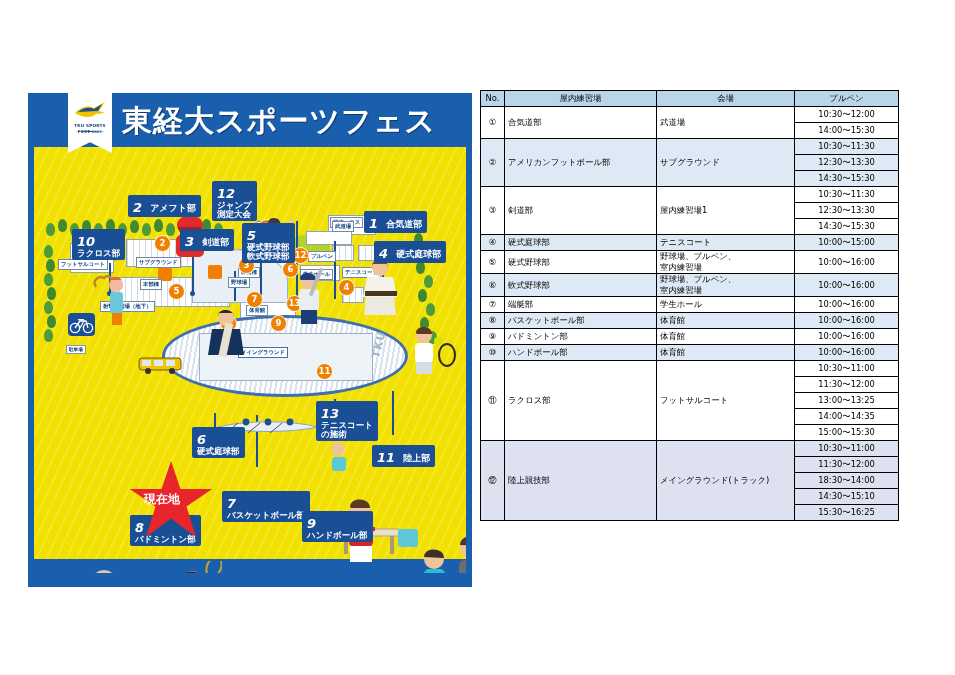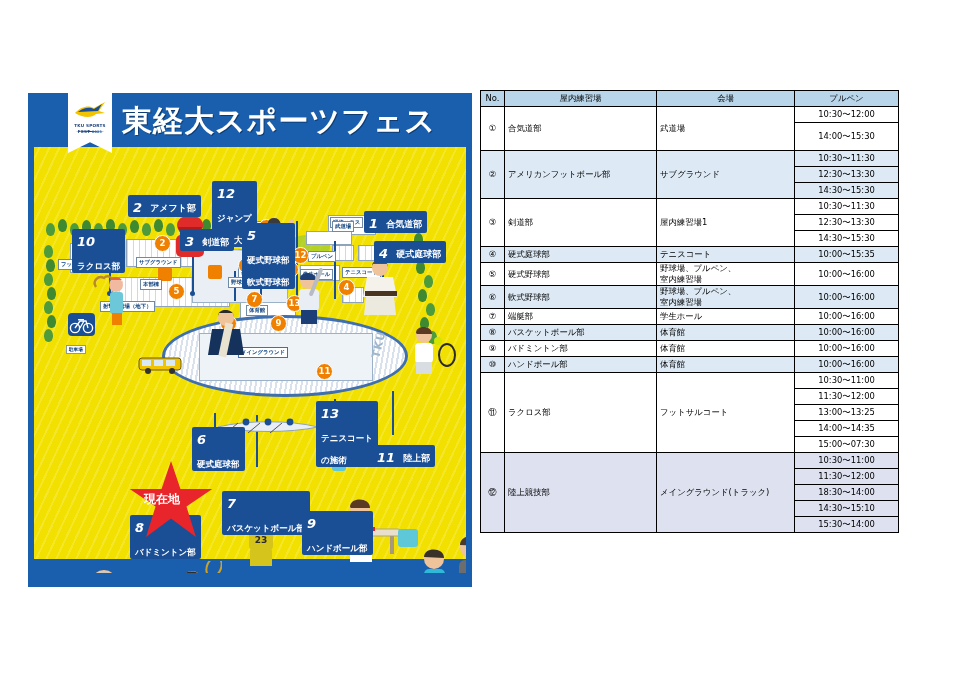--- a/index.html
+++ b/index.html
@@ -151,21 +151,21 @@
     white-space: nowrap;
     line-height: 1.08;
   }
   .callout .num {
     font-size: 13px; font-weight: bold; font-style: italic;
     margin-right: 3px; vertical-align: -1px;
   }
   .callout .nm {
     font-size: 9px; font-weight: bold;
   }
-  .callout.two .nm { display: block; font-size: 8.5px; margin-top: 13px; }
+  .callout.two .nm { display: block; font-size: 8.5px; }
   .leader {
     position: absolute; width: 1.6px; background: #1a4f96; z-index: 5;
   }
   .leader-dot {
     position: absolute; width: 5px; height: 5px; border-radius: 50%;
     background: #1a4f96; z-index: 6;
   }
 
   
   .here-star {
@@ -460,30 +460,20 @@
       <svg width="56" height="60" viewBox="0 0 56 60">
         <circle cx="22" cy="14" r="8" fill="#f0c49a"></circle>
         <path d="M14 12 C14 4, 30 4, 30 13 L15 13Z" fill="#5a3a22"></path>
         <rect x="13" y="22" width="18" height="20" rx="4" fill="#ffffff"></rect>
         <rect x="14" y="41" width="16" height="12" fill="#d8dde2"></rect>
         <ellipse cx="45" cy="34" rx="8" ry="11" fill="none" stroke="#2a2a2a" stroke-width="2"></ellipse>
         <circle cx="36" cy="20" r="4" fill="#d2e400"></circle>
       </svg>
     </div>
 
-    <div class="fig" style="left:196px; top:400px;">
-      <svg width="60" height="78" viewBox="0 0 60 78">
-        <circle cx="30" cy="18" r="10" fill="#f0c49a"></circle>
-        <path d="M20 16 C20 6, 40 6, 40 17 L21 17Z" fill="#5a3a22"></path>
-        <rect x="19" y="28" width="24" height="30" rx="5" fill="#d4c41c"></rect>
-        <text x="31" y="50" font-size="9" fill="#2a2a2a" text-anchor="middle" font-weight="bold">23</text>
-        <rect x="20" y="57" width="22" height="16" fill="#d4c41c"></rect>
-        <circle cx="16" cy="8" r="9" fill="#e07028" stroke="#9c4612" stroke-width="1"></circle>
-      </svg>
-    </div>
 
     <div class="fig" style="left:298px; top:398px;">
       <svg width="58" height="76" viewBox="0 0 58 76">
         <circle cx="28" cy="18" r="10" fill="#f0c49a"></circle>
         <path d="M18 16 C18 6, 38 6, 38 17 L19 17Z" fill="#5a3a22"></path>
         <rect x="17" y="28" width="24" height="28" rx="5" fill="#d9222a"></rect>
         <text x="29" y="49" font-size="10" fill="#ffffff" text-anchor="middle" font-weight="bold">5</text>
         <rect x="18" y="55" width="22" height="16" fill="#ffffff"></rect>
       </svg>
     </div>
@@ -655,21 +645,21 @@
       </tr>
     </thead>
     <tbody id="sched-body">
         <tr>
           <td class="no" rowspan="2">①</td>
           <td class="club" rowspan="2">合気道部</td>
           <td class="venue" rowspan="2">武道場</td>
           <td class="time" style="height: 16px;">10:30〜12:00</td>
         </tr>
         <tr>
-          <td class="time" style="height: 28px;">14:00〜15:30</td>
+          <td class="time" style="height: 16px;">14:00〜15:30</td>
         </tr>
         <tr class="alt">
           <td class="no" rowspan="3">②</td>
           <td class="club" rowspan="3">アメリカンフットボール部</td>
           <td class="venue" rowspan="3">サブグラウンド</td>
           <td class="time" style="height: 16px;">10:30〜11:30</td>
         </tr>
         <tr class="alt">
           <td class="time" style="height: 16px;">12:30〜13:30</td>
         </tr>
@@ -685,21 +675,21 @@
         <tr>
           <td class="time" style="height: 16px;">12:30〜13:30</td>
         </tr>
         <tr>
           <td class="time" style="height: 16px;">14:30〜15:30</td>
         </tr>
         <tr class="alt">
           <td class="no" rowspan="1">④</td>
           <td class="club" rowspan="1">硬式庭球部</td>
           <td class="venue" rowspan="1">テニスコート</td>
-          <td class="time" style="height: 16px;">10:00〜15:35</td>
+          <td class="time" style="height: 16px;">10:00〜15:00</td>
         </tr>
         <tr>
           <td class="no" rowspan="1">⑤</td>
           <td class="club" rowspan="1">硬式野球部</td>
           <td class="venue wrap2" rowspan="1">野球場、プルペン、<br>室内練習場</td>
           <td class="time" style="height: 16px;">10:00〜16:00</td>
         </tr>
         <tr class="alt">
           <td class="no" rowspan="1">⑥</td>
           <td class="club" rowspan="1">軟式野球部</td>
@@ -739,35 +729,35 @@
         <tr>
           <td class="time" style="height: 16px;">11:30〜12:00</td>
         </tr>
         <tr>
           <td class="time" style="height: 16px;">13:00〜13:25</td>
         </tr>
         <tr>
           <td class="time" style="height: 16px;">14:00〜14:35</td>
         </tr>
         <tr>
-          <td class="time" style="height: 16px;">15:00〜07:30</td>
+          <td class="time" style="height: 16px;">15:00〜15:30</td>
         </tr>
         <tr class="alt2">
           <td class="no" rowspan="5">⑫</td>
           <td class="club" rowspan="5">陸上競技部</td>
           <td class="venue" rowspan="5">メイングラウンド(トラック)</td>
           <td class="time" style="height: 16px;">10:30〜11:00</td>
         </tr>
         <tr class="alt2">
           <td class="time" style="height: 16px;">11:30〜12:00</td>
         </tr>
         <tr class="alt2">
           <td class="time" style="height: 16px;">18:30〜14:00</td>
         </tr>
         <tr class="alt2">
           <td class="time" style="height: 16px;">14:30〜15:10</td>
         </tr>
         <tr class="alt2">
-          <td class="time" style="height: 16px;">15:30〜14:00</td>
+          <td class="time" style="height: 16px;">15:30〜16:25</td>
         </tr>
       </tbody>
   </table>
 </div>
 
 </body></html>

